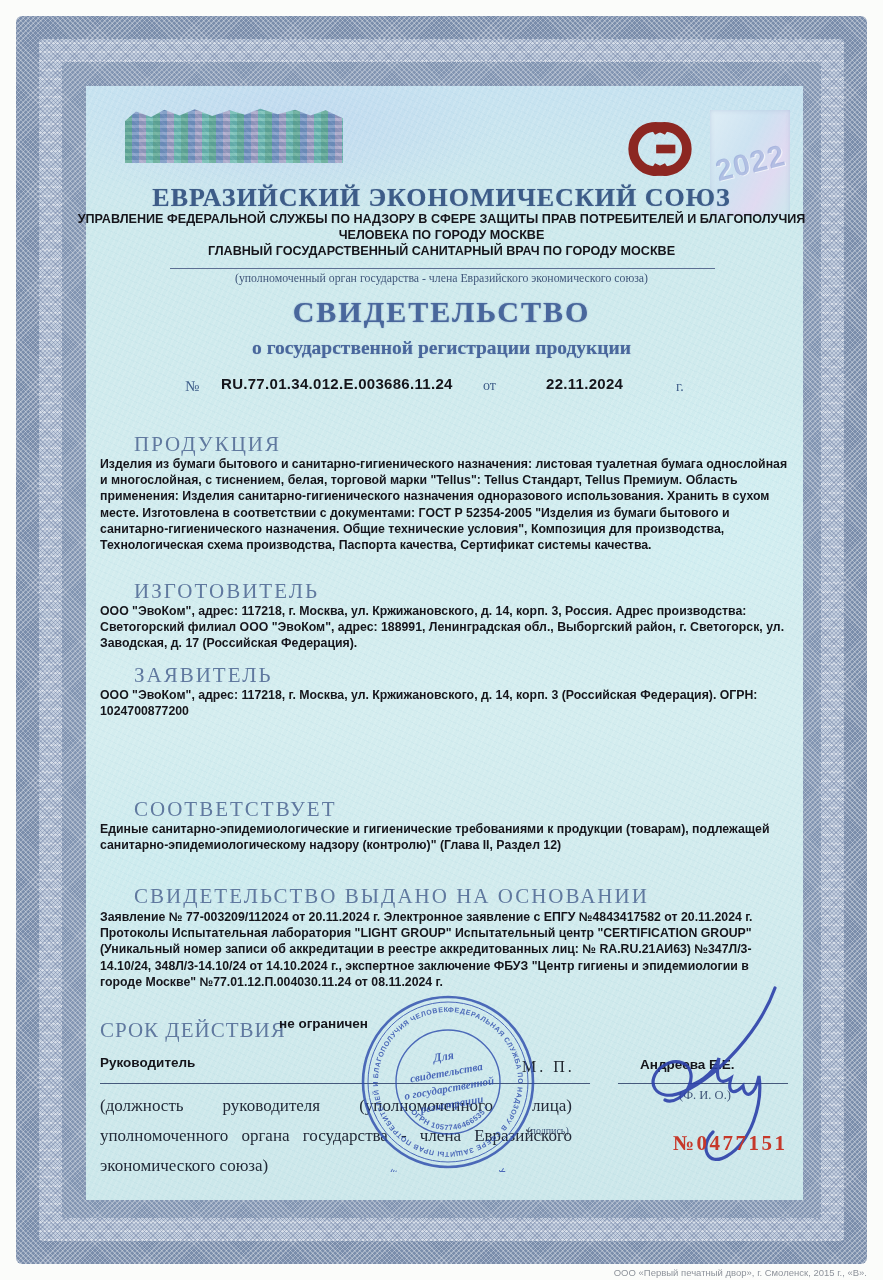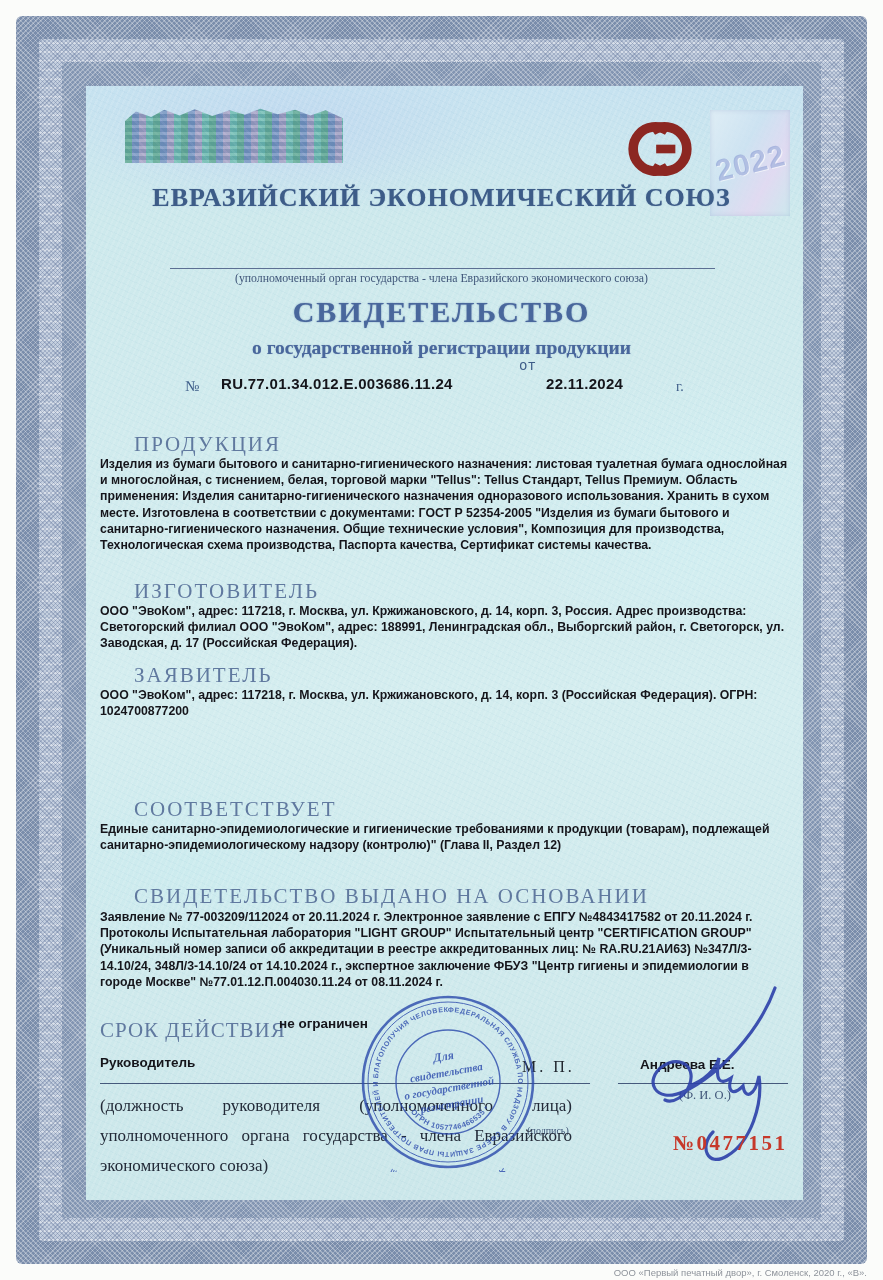--- a/index.html
+++ b/index.html
@@ -89,21 +89,21 @@
     font-family:"Liberation Serif", serif; font-weight:bold; font-size:30px;
     color:#49679c; letter-spacing:2px; text-shadow:0 0 1.5px rgba(73,103,156,.7);
   }
   .cert-subtitle {
     left:0; right:0; top:337px; text-align:center;
     font-family:"Liberation Serif", serif; font-weight:bold; font-size:19.5px;
     color:#49679c; text-shadow:0 0 1px rgba(73,103,156,.5);
   }
   .num-label  { left:185px; top:378px; font-family:"Liberation Serif",serif; font-size:15px; color:var(--accent_blue); }
   .num-value  { left:221px; top:375px; font-weight:bold; font-size:15px; color:var(--text_black); letter-spacing:.3px; }
-  .of-label   { left:483px; top:358px; font-family:Liberation Mono, monospace; font-size:14px; color:var(--accent_blue);margin-left:36px; }
+  .of-label   { left:483px; top:378px; font-family:Liberation Serif, serif; font-size:14px; color:var(--accent_blue); }
   .date-value { left:546px; top:375px; font-weight:bold; font-size:15px; color:var(--text_black); letter-spacing:.3px; }
   .year-label { left:676px; top:379px; font-family:"Liberation Serif",serif; font-size:14px; color:var(--accent_blue); }
   .sec-h {
     left:100px; font-family:"Liberation Serif", serif; font-size:21px;
     color:var(--heading_blue); letter-spacing:2px;margin-left:34px;
   }
   .sec-b {
     left:100px; width:688px; font-weight:bold; font-size:12.3px;
     line-height:16.2px; color:var(--text_black);
   }
@@ -150,20 +150,25 @@
     <path d="M 42,13 A 23,23 0 1 1 42,51" fill="none" stroke="#8c2722" stroke-width="10"></path>
     <path d="M 66,32 L 46,32" stroke="#8c2722" stroke-width="9"></path>
   </svg>
 
   <div class="abs holo-2022">
     <span>2022</span>
   </div>
 
   <div class="abs union-title">ЕВРАЗИЙСКИЙ ЭКОНОМИЧЕСКИЙ СОЮЗ</div>
 
+  <div class="abs authority">
+    <div>УПРАВЛЕНИЕ ФЕДЕРАЛЬНОЙ СЛУЖБЫ ПО НАДЗОРУ В СФЕРЕ ЗАЩИТЫ ПРАВ ПОТРЕБИТЕЛЕЙ И БЛАГОПОЛУЧИЯ</div>
+    <div>ЧЕЛОВЕКА ПО ГОРОДУ МОСКВЕ</div>
+    <div>ГЛАВНЫЙ ГОСУДАРСТВЕННЫЙ САНИТАРНЫЙ ВРАЧ ПО ГОРОДУ МОСКВЕ</div>
+  </div>
 
   <div class="abs rule-line"></div>
   <div class="abs authority-note">(уполномоченный орган государства - члена Евразийского экономического союза)</div>
 
   <div class="abs cert-title">СВИДЕТЕЛЬСТВО</div>
   <div class="abs cert-subtitle">о государственной регистрации продукции</div>
 
   <div class="abs num-label">№</div>
   <div class="abs num-value">RU.77.01.34.012.E.003686.11.24</div>
   <div class="abs of-label">от</div>
@@ -224,15 +229,15 @@
   </svg>
 
   <svg class="abs signature-svg" viewBox="0 0 250 185">
     <path d="M 220,8 C 205,50 165,95 128,112 C 100,124 88,100 108,86 C 126,74 142,88 134,106
              C 130,116 118,124 110,120 M 134,106 C 150,100 160,90 164,78 C 160,100 164,106 176,98
              C 172,112 178,116 188,106 C 190,120 200,116 204,96 C 208,124 196,162 172,176
              C 152,188 144,166 158,152" fill="none" stroke="#2b3fa8" stroke-width="3.2" stroke-linecap="round" opacity="0.9"></path>
   </svg>
 
   <div class="abs serial-number">№0477151</div>
-  <div class="abs footer-print">ООО «Первый печатный двор», г. Смоленск, 2020 г., «В».</div>
+  <div class="abs footer-print">ООО «Первый печатный двор», г. Смоленск, 2015 г., «В».</div>
 
 </div>
 
 </body></html>

